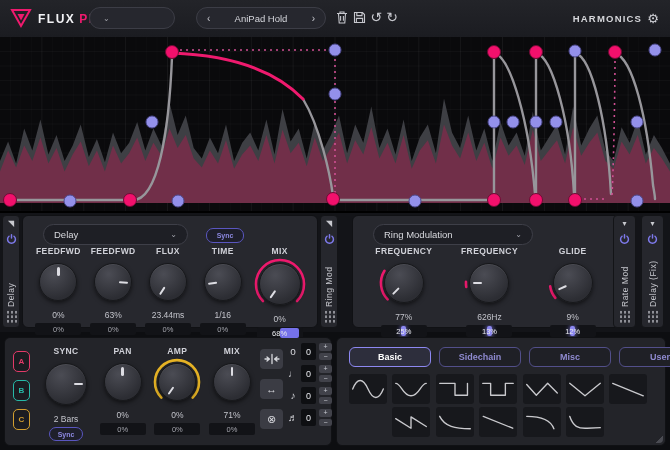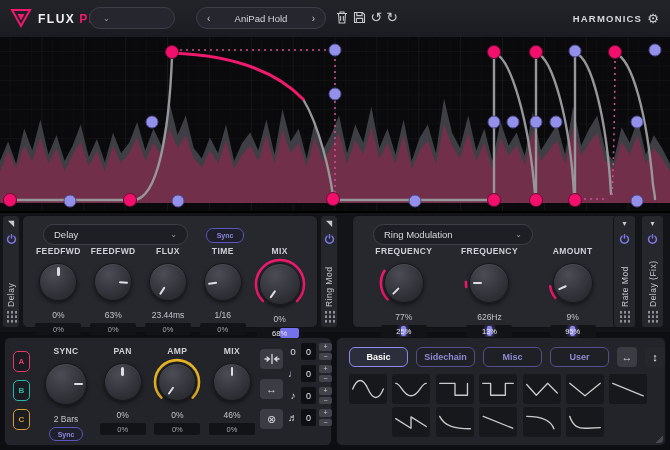--- a/index.html
+++ b/index.html
@@ -74,21 +74,21 @@
     justify-content:center;color:#d8d9de;font-size:11px;}
   #notes{position:absolute;left:283px;top:5px;display:flex;flex-direction:column;gap:5px;}
   .noterow{display:flex;align-items:center;gap:3px;}
   .noteglyph{width:10px;text-align:center;color:#d6d7dc;font-size:10px;}
   .numbox{width:15px;height:17px;background:#0e0f12;border-radius:2px;color:#e8e9ee;font-size:9px;
     display:flex;align-items:center;justify-content:center;}
   .steppers{display:flex;flex-direction:column;gap:2px;}
   .stepbtn{width:13px;height:7.5px;background:#41424a;border-radius:2px;color:#caccd2;font-size:7px;
     line-height:7px;display:flex;align-items:center;justify-content:center;}
   #shape-tabs{position:absolute;left:12px;top:9px;display:flex;gap:8px;align-items:center;}
-  .tab{width:59px;height:20px;border-radius:6px;border:1.4px solid #524f8a;background:#1f2026;color:#8f8ad0;
+  .tab{width:82px;height:20px;border-radius:6px;border:1.4px solid #524f8a;background:#1f2026;color:#8f8ad0;
     font-size:9px;font-weight:bold;display:flex;align-items:center;justify-content:center;box-sizing:border-box;}
   .tab.active{border-color:#8d88f2;background:#2d2e3c;color:#ffffff;}
   .minibtn{width:20px;height:20px;background:#3a3b43;border-radius:4px;color:#d8d9de;font-size:11px;
     display:flex;align-items:center;justify-content:center;}
   .minibtn.alt{background:#26272d;color:#eceef2;}
   .shaperow{position:absolute;display:flex;gap:5.4px;}
   #shapes-r1{left:12px;top:36px;}
   #shapes-r2{left:55.4px;top:69px;}
   .tile{width:38px;height:30px;background:#17181c;border-radius:3px;display:flex;align-items:center;justify-content:center;}
   #resize-grip{position:absolute;right:2px;bottom:2px;width:8px;height:8px;
@@ -382,33 +382,33 @@
               <div class="kptr" style="transform:rotate(-90deg)"></div>
             </div>
           </div>
           <div class="kvalue">626Hz</div>
           <div class="modbox">
             <div class="modmarker"></div>
             <span>13%</span>
           </div>
         </div>
         <div class="kcol">
-          <div class="klabel">AMOUNT</div>
+          <div class="klabel">GLIDE</div>
           <div class="kwrap" style="width:52px;height:52px">
             <svg class="k-arc" width="52" height="52">
               <path d="M8.4,40.8 A23,23 0 0 1 3.2,29.2" fill="none" stroke="#ef1a6e" stroke-width="2.6" stroke-linecap="round"></path>
             </svg>
             <div class="kface" style="width:38px;height:38px">
               <div class="kptr" style="transform:rotate(-114deg)"></div>
             </div>
           </div>
           <div class="kvalue">9%</div>
           <div class="modbox">
             <div class="modmarker"></div>
-            <span>95%</span>
+            <span>12%</span>
           </div>
         </div>
       </div>
   </div>
 
   <div class="rail" style="left:613px;width:23px">
     <span class="tri">▾</span>
     <svg width="11" height="12" viewBox="0 0 12 12" style="margin-top:5px">
       <path d="M6 1.4 V5" stroke="#7d79ea" stroke-width="1.6" stroke-linecap="round" fill="none"></path>
       <path d="M3.3 3 a4.3 4.3 0 1 0 5.4 0" stroke="#7d79ea" stroke-width="1.6" stroke-linecap="round" fill="none"></path>
@@ -472,21 +472,21 @@
           <span>0%</span>
         </div>
       </div>
       <div class="kcol">
         <div class="klabel">MIX</div>
         <div class="kwrap" style="width:50px;height:50px">
           <div class="kface" style="width:36px;height:36px">
             <div class="kptr" style="transform:rotate(0deg)"></div>
           </div>
         </div>
-        <div class="kvalue">46%</div>
+        <div class="kvalue">71%</div>
         <div class="modbox">
           <span>0%</span>
         </div>
       </div>
     </div>
   <div id="tools">
       <div class="tool">
         <svg width="16" height="12" viewBox="0 0 16 12">
           <path d="M1,6 H5.4 M5.4,6 l-2.4,-2 M5.4,6 l-2.4,2 M15,6 H10.6 M10.6,6 l2.4,-2 M10.6,6 l2.4,2 M8,1.5 V10.5" fill="none" stroke="#d8d9de" stroke-width="1.3" stroke-linecap="round"></path>
         </svg>

